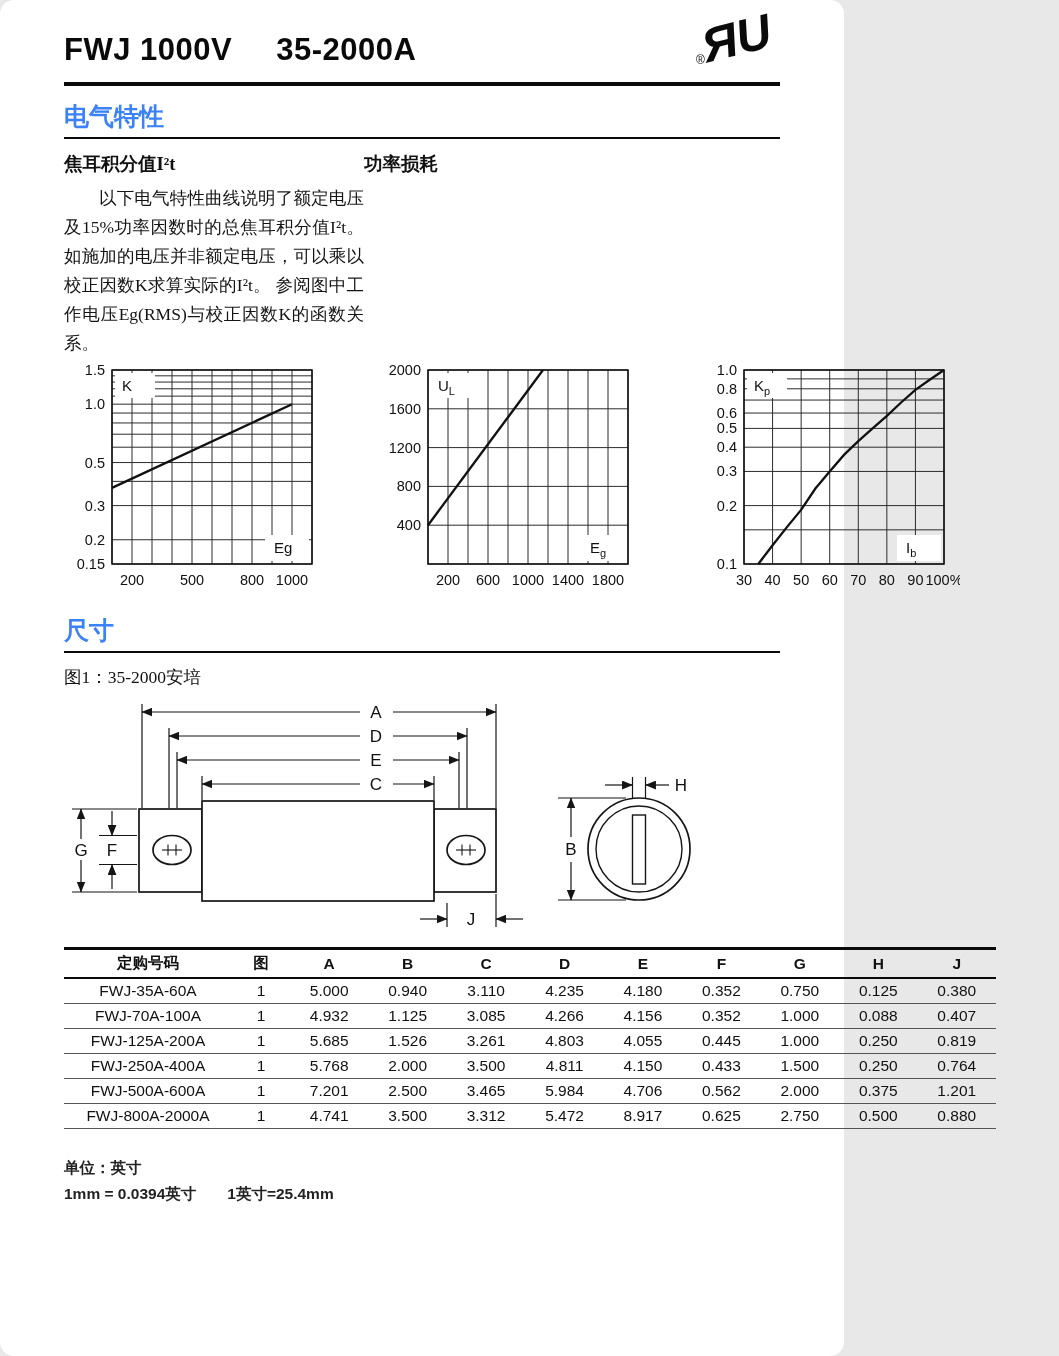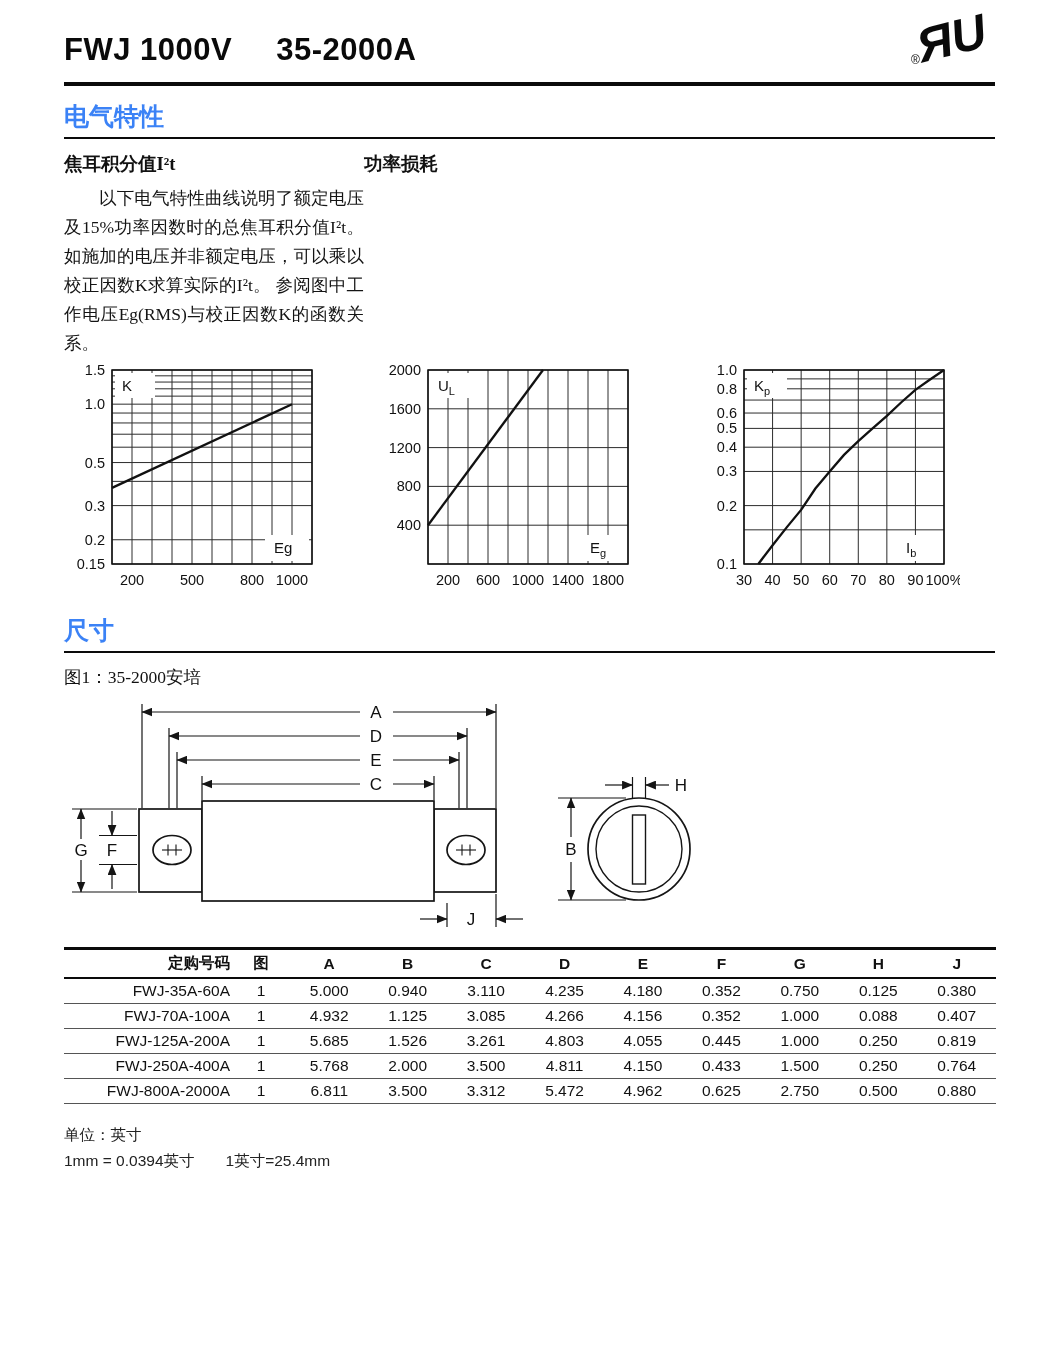--- a/index.html
+++ b/index.html
@@ -1,18 +1,18 @@
 <!DOCTYPE html>
 <html><head>
 <meta charset="utf-8">
 <style>
   * { margin:0; padding:0; box-sizing:border-box; }
   body { background:#e8e8e8; font-family:"Liberation Sans", sans-serif; }
-  .page { width:1059px; height:1356px; background:#ffffff; position:relative;
-          padding:20px 64px 0 64px; color:#111; }
+  .page { width:844px; height:1356px; background:#ffffff; position:relative;
+          padding:20px 64px 0 64px; color:#111;border-radius:14px; }
   
   .hdr { position:relative; height:56px; }
   .hdr h1 { font-family:"Liberation Sans", sans-serif; font-weight:bold;
             font-size:31px; letter-spacing:0.5px; padding-top:12px; color:#0a0a0a; }
   .hdr h1 .t2 { margin-left:44px; }
   .ul-mark { position:absolute; right:-4px; top:-12px; }
   .rule-thick { border:none; border-top:4px solid #0a0a0a; margin-top:6px; }
   .rule-thin  { border:none; border-top:2px solid #0a0a0a; }
   
   .sec-title { font-family:"Liberation Serif", serif; font-weight:bold;
@@ -28,23 +28,23 @@
   .dims-title { margin-top:16px; }
   .fig-caption { font-family:"Liberation Serif", serif; font-size:17.5px; margin-top:12px; }
   .drawing { margin-top:8px; margin-left:0; }
   
   table.dims { border-collapse:collapse; width:932px; margin-top:6px;
                border-top:3px solid #0a0a0a; border-bottom:1.6px solid #222; }
   table.dims thead tr { border-bottom:2px solid #0a0a0a; }
   table.dims tbody tr { border-bottom:1.2px solid #555; }
   table.dims th, table.dims td { font-size:15.5px; padding:3px 2px; text-align:center; white-space:nowrap; }
   table.dims th { font-weight:bold; }
-  table.dims .c0 { text-align:right; width:168px; padding-left:2px; }
+  table.dims .c0 { text-align:center; width:168px; padding-left:2px; }
   table.dims th:nth-child(2), table.dims td:nth-child(2) { width:58px; }
-  .notes { margin-top:18px; }
+  .notes { margin-top:26px;font-weight:bold; }
   .notes p { font-size:15.5px; line-height:26px; color:#222; }
 </style>
 </head>
 <body>
 
 <div class="page">
 
   
   <div class="hdr">
     <h1><span>FWJ 1000V</span><span class="t2">35-2000A</span></h1>
@@ -348,27 +348,40 @@
           <td>2.000</td>
           <td>3.500</td>
           <td>4.811</td>
           <td>4.150</td>
           <td>0.433</td>
           <td>1.500</td>
           <td>0.250</td>
           <td>0.764</td>
         </tr>
         <tr>
+          <td class="c0">FWJ-500A-600A</td>
+          <td>1</td>
+          <td>7.201</td>
+          <td>2.500</td>
+          <td>3.465</td>
+          <td>5.984</td>
+          <td>4.706</td>
+          <td>0.562</td>
+          <td>2.000</td>
+          <td>0.375</td>
+          <td>1.201</td>
+        </tr>
+        <tr>
           <td class="c0">FWJ-800A-2000A</td>
           <td>1</td>
-          <td>6.811</td>
+          <td>4.741</td>
           <td>3.500</td>
           <td>3.312</td>
           <td>5.472</td>
-          <td>4.962</td>
+          <td>8.917</td>
           <td>0.625</td>
           <td>2.750</td>
           <td>0.500</td>
           <td>0.880</td>
         </tr>
       </tbody>
   </table>
 
   <div class="notes">
     <p>单位：英寸</p>

